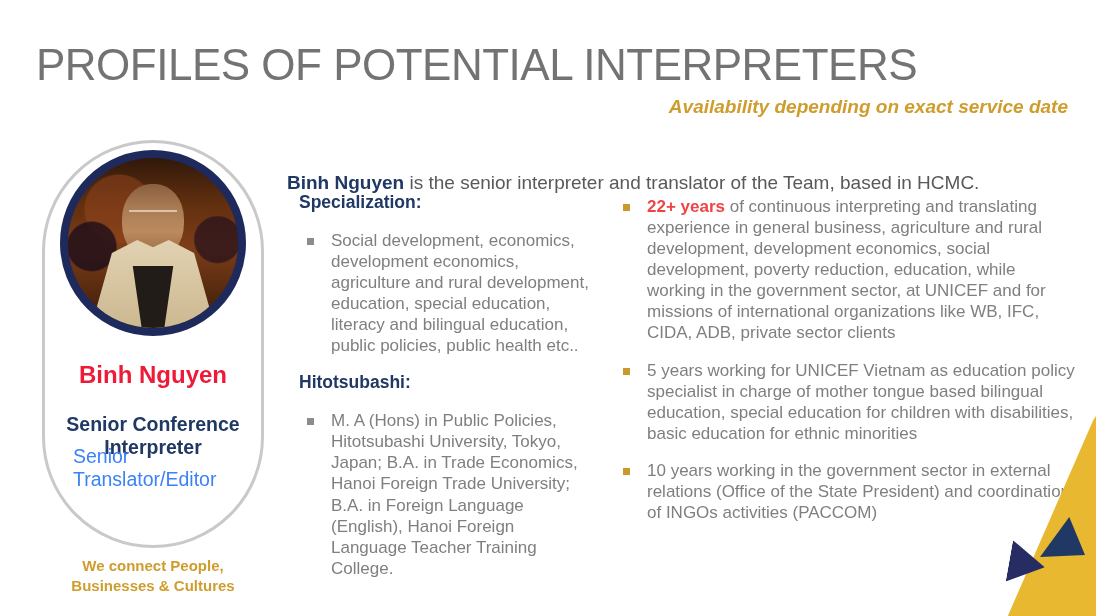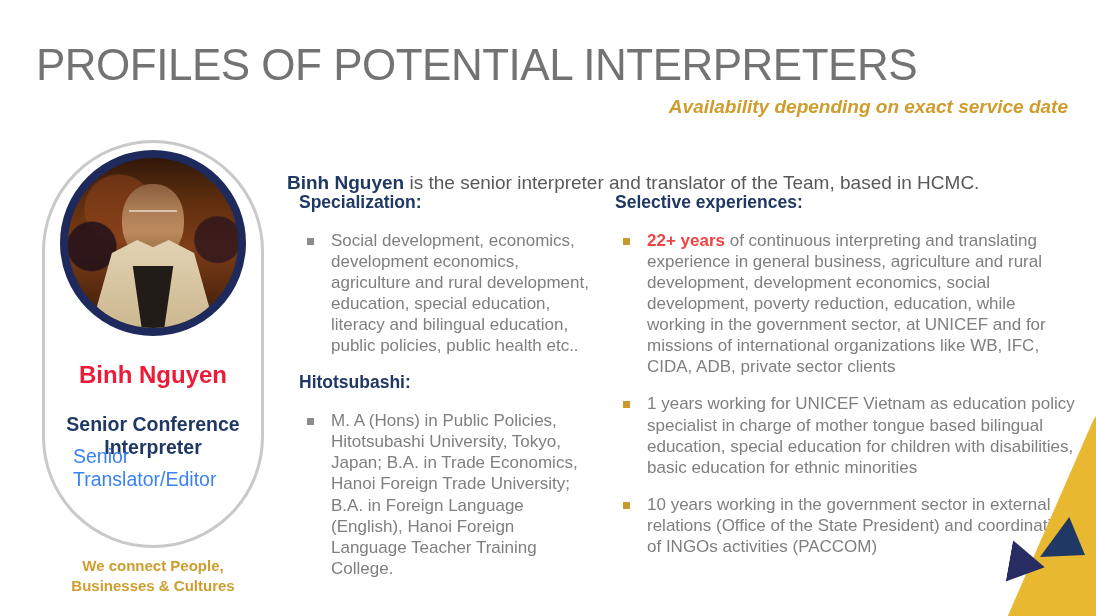--- a/index.html
+++ b/index.html
@@ -152,24 +152,23 @@
     <ul class="blist">
       <li>Social development, economics, development economics, agriculture and rural development, education, special education, literacy and bilingual education, public policies, public health etc..</li>
     </ul>
     <p class="sec-head">Hitotsubashi:</p>
     <ul class="blist">
       <li>M. A (Hons) in Public Policies, Hitotsubashi University, Tokyo, Japan; B.A. in Trade Economics, Hanoi Foreign Trade University; B.A. in Foreign Language (English), Hanoi Foreign Language Teacher Training College.</li>
     </ul>
   </div>
 
   <div class="col col-right">
-    <p class="sec-head">Selective experiences:</p>
     <ul class="blist">
       <li><span class="exp-lead">22+ years</span><span> of continuous interpreting and translating experience in general business, agriculture and rural development, development economics, social development, poverty reduction, education, while working in the government sector, at UNICEF and for missions of international organizations like WB, IFC, CIDA, ADB, private sector clients</span></li>
-      <li>1 years working for UNICEF Vietnam as education policy specialist in charge of mother tongue based bilingual education, special education for children with disabilities, basic education for ethnic minorities</li>
+      <li>5 years working for UNICEF Vietnam as education policy specialist in charge of mother tongue based bilingual education, special education for children with disabilities, basic education for ethnic minorities</li>
       <li>10 years working in the government sector in external relations (Office of the State President) and coordination of INGOs activities (PACCOM)</li>
     </ul>
   </div>
 
   <div class="gold-tri"></div>
   <div class="navy-tri-left"></div>
   <div class="navy-tri-right"></div>
 
 </div>
 

